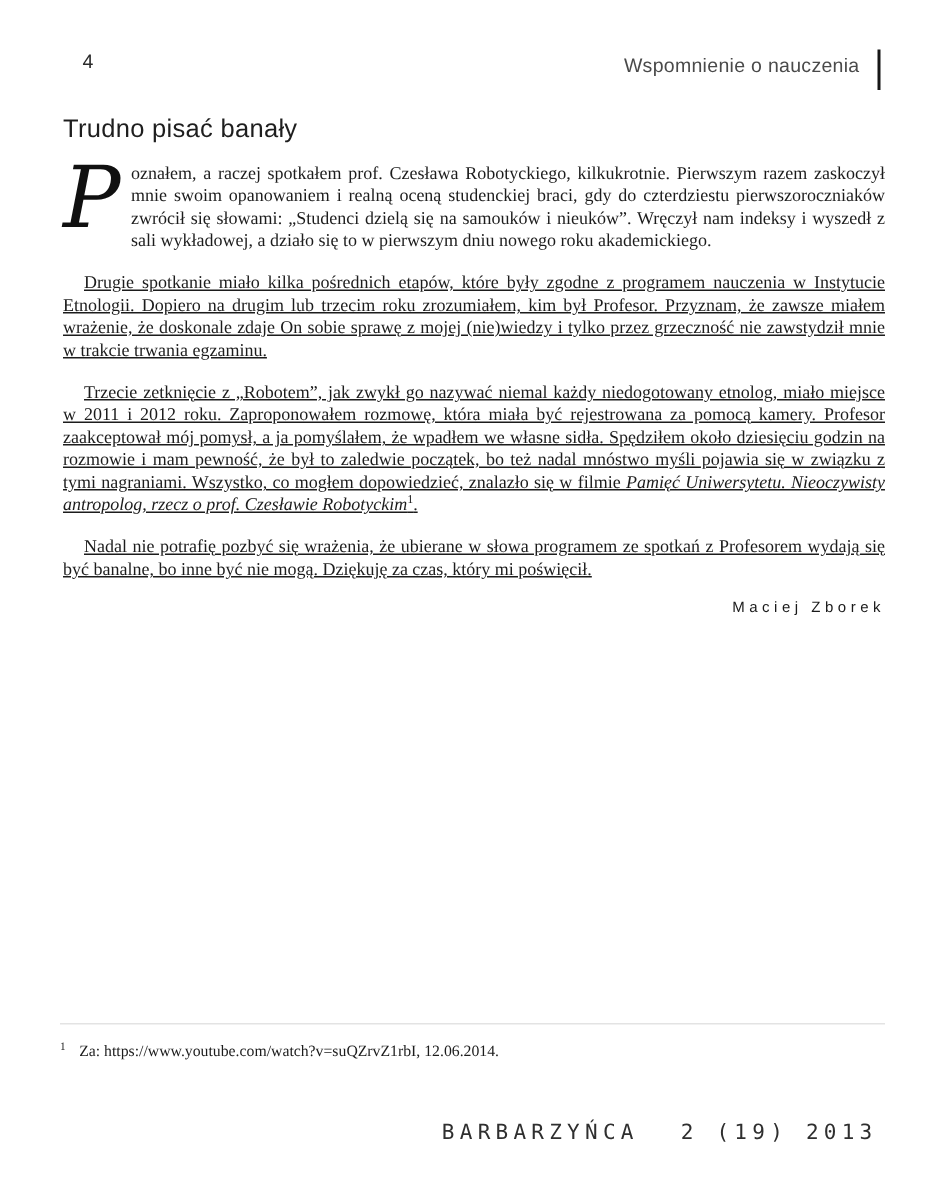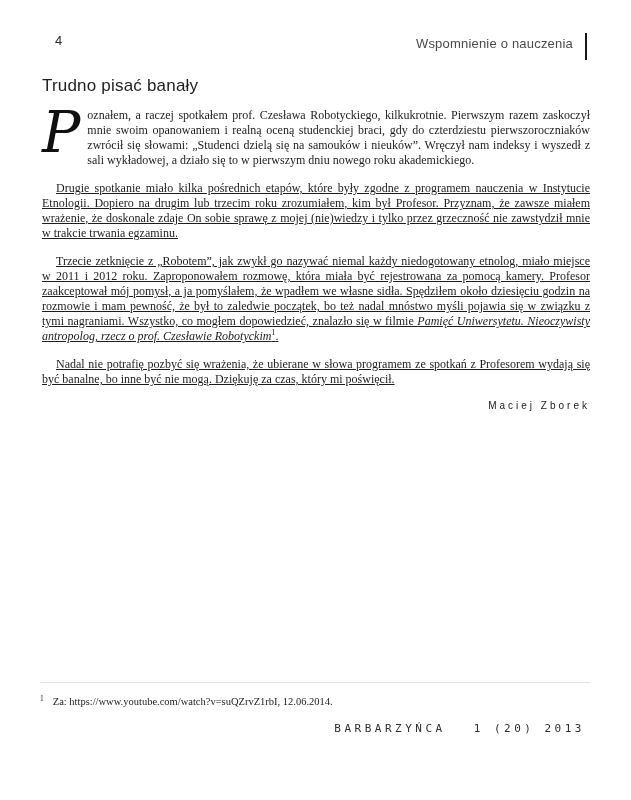--- a/index.html
+++ b/index.html
@@ -30,22 +30,22 @@
             letter-spacing:3px; color:#1a1a1a; margin-top:4px; font-weight:500; }
 
   
   .fn-rule { position:absolute; top:682px; left:40px; width:550px;
              border-top:1px solid #e3e3e3; height:0; }
   .footnote { position:absolute; top:696px; left:40px; right:44px;
               font-size:10.5px; color:#1c1c1c; }
   .footnote .fn-marker { font-size:7.5px; vertical-align:super; margin-right:9px; line-height:0; }
 
   
-  .pagefoot { position:absolute; top:722px; right:46px; display:flex; gap:28px;
-              font-family:"DejaVu Sans Mono", monospace; font-size:11px;
+  .pagefoot { position:absolute; top:747px; right:46px; display:flex; gap:28px;
+              font-family:"DejaVu Sans Mono", monospace; font-size:14px;
               letter-spacing:3.5px; color:#2f2f2f; white-space:nowrap; }
 </style>
 </head>
 <body>
 
 <div class="page">
 
   <div class="pagehead">
     <span class="pagenum">4</span>
     <span class="running">
@@ -69,16 +69,16 @@
 
     <div class="author">Maciej Zborek</div>
   </div>
 
   <div class="fn-rule"></div>
 
   <div class="footnote"><sup class="fn-marker">1</sup><span>Za: https://www.youtube.com/watch?v=suQZrvZ1rbI, 12.06.2014.</span></div>
 
   <div class="pagefoot">
     <span>BARBARZYŃCA</span>
-    <span>1 (20) 2013</span>
+    <span>2 (19) 2013</span>
   </div>
 
 </div>
 
 </body></html>

